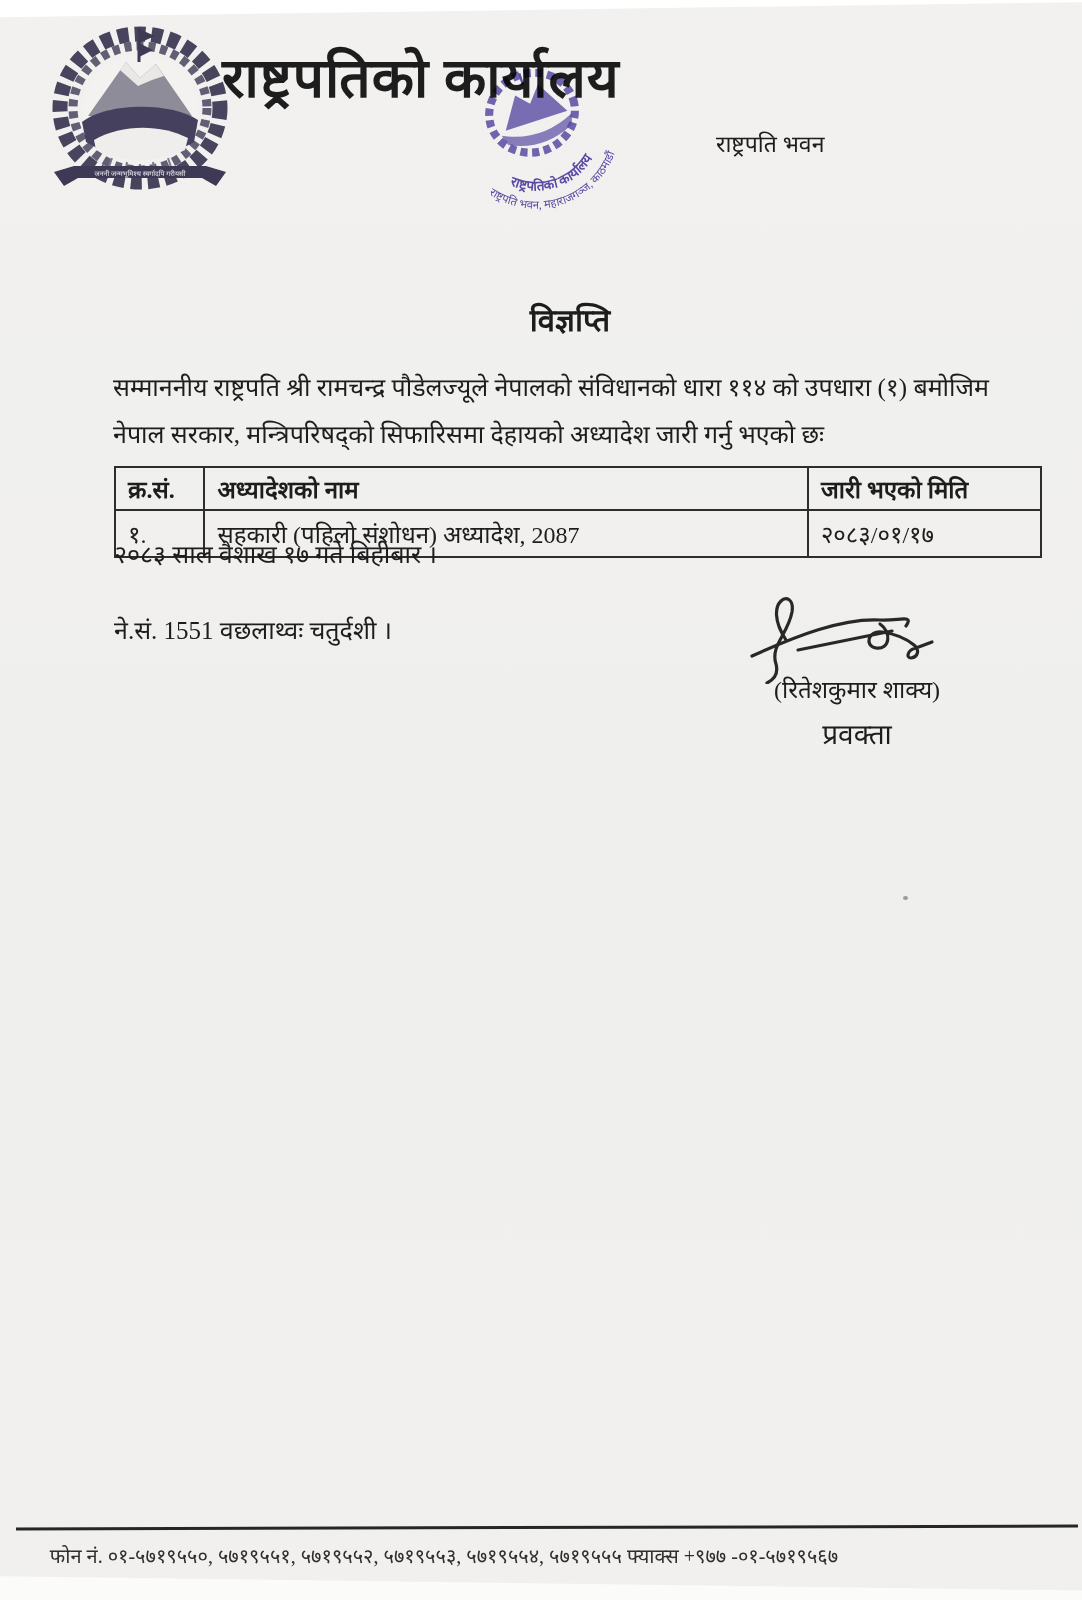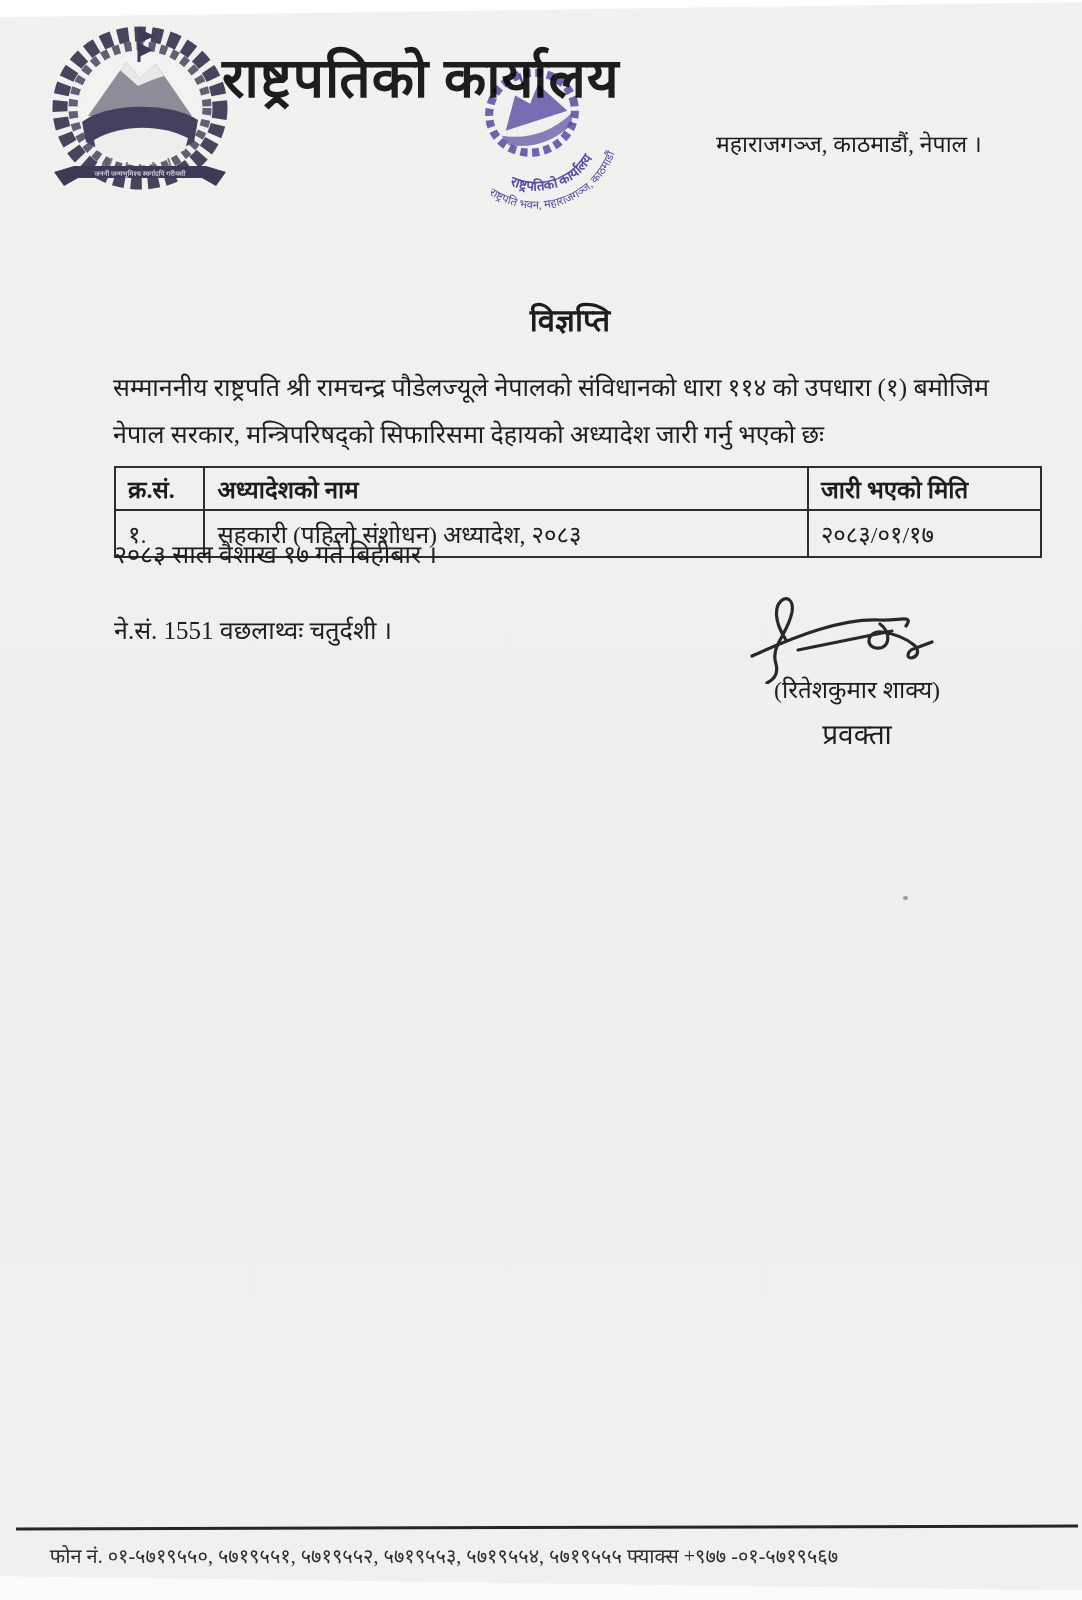--- a/index.html
+++ b/index.html
@@ -94,39 +94,39 @@
       <text font-size="15" fill="#5040a8" stroke="none" font-weight="700">
         <textPath href="#arcInner" startOffset="50%" text-anchor="middle">राष्ट्रपतिको कार्यालय</textPath>
       </text>
       <text font-size="12.5" fill="#5040a8" stroke="none">
         <textPath href="#arcOuter" startOffset="50%" text-anchor="middle">राष्ट्रपति भवन, महाराजगञ्ज, काठमाडौं</textPath>
       </text>
     </g>
   </svg>
 
   <div class="abs address">
-    <div>महाराजगञ्ज, काठमाडौं, नेपाल ।</div>
+    <div>राष्ट्रपति भवन</div>
   </div>
 
   <div class="abs heading">
     <span>विज्ञप्ति</span>
   </div>
 
   <div class="abs body-para">सम्माननीय राष्ट्रपति श्री रामचन्द्र पौडेलज्यूले नेपालको संविधानको धारा ११४ को उपधारा (१) बमोजिम नेपाल सरकार, मन्त्रिपरिषद्को सिफारिसमा देहायको अध्यादेश जारी गर्नु भएको छः</div>
 
   <table class="ord">
     <tbody>
         <tr>
       <th class="col-sn">क्र.सं.</th>
       <th class="col-name">अध्यादेशको नाम</th>
       <th class="col-date">जारी भएको मिति</th>
     </tr>
     <tr>
       <td>१.</td>
-      <td>सहकारी (पहिलो संशोधन) अध्यादेश, २०८३</td>
+      <td>सहकारी (पहिलो संशोधन) अध्यादेश, 2087</td>
       <td>२०८३/०१/१७</td>
     </tr>
   </tbody>
     </table>
 
   <div class="abs date1">२०८३ साल वैशाख १७ गते बिहीबार ।</div>
   <div class="abs date2">ने.सं. 1551 वछलाथ्वः चतुर्दशी ।</div>
 
   <svg class="abs signature" width="210" height="100" viewBox="0 0 210 100">
     <g stroke="#282828" stroke-width="3.2" fill="none" stroke-linecap="round" stroke-linejoin="round">

